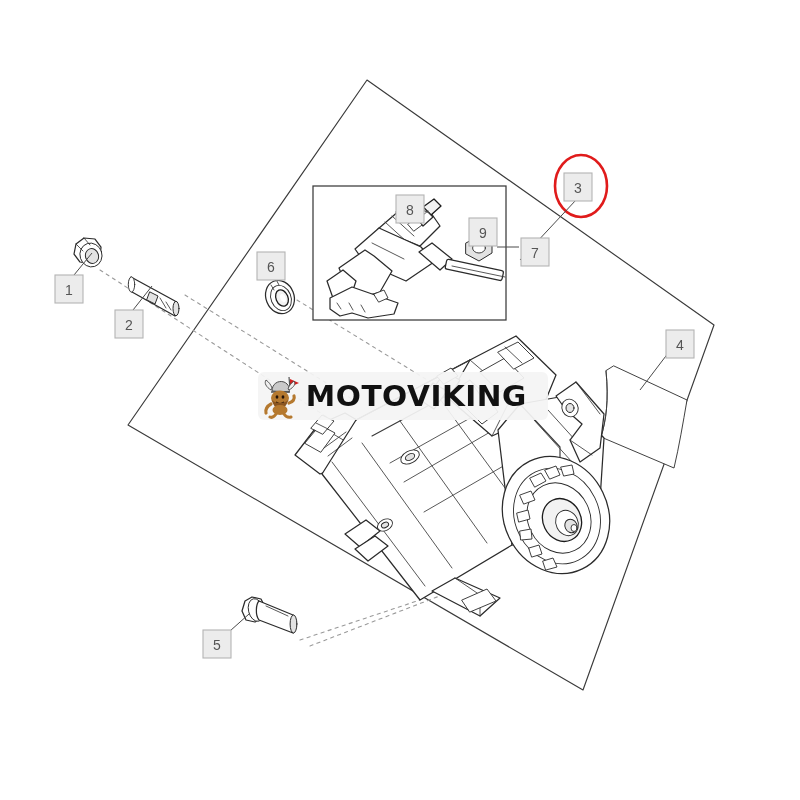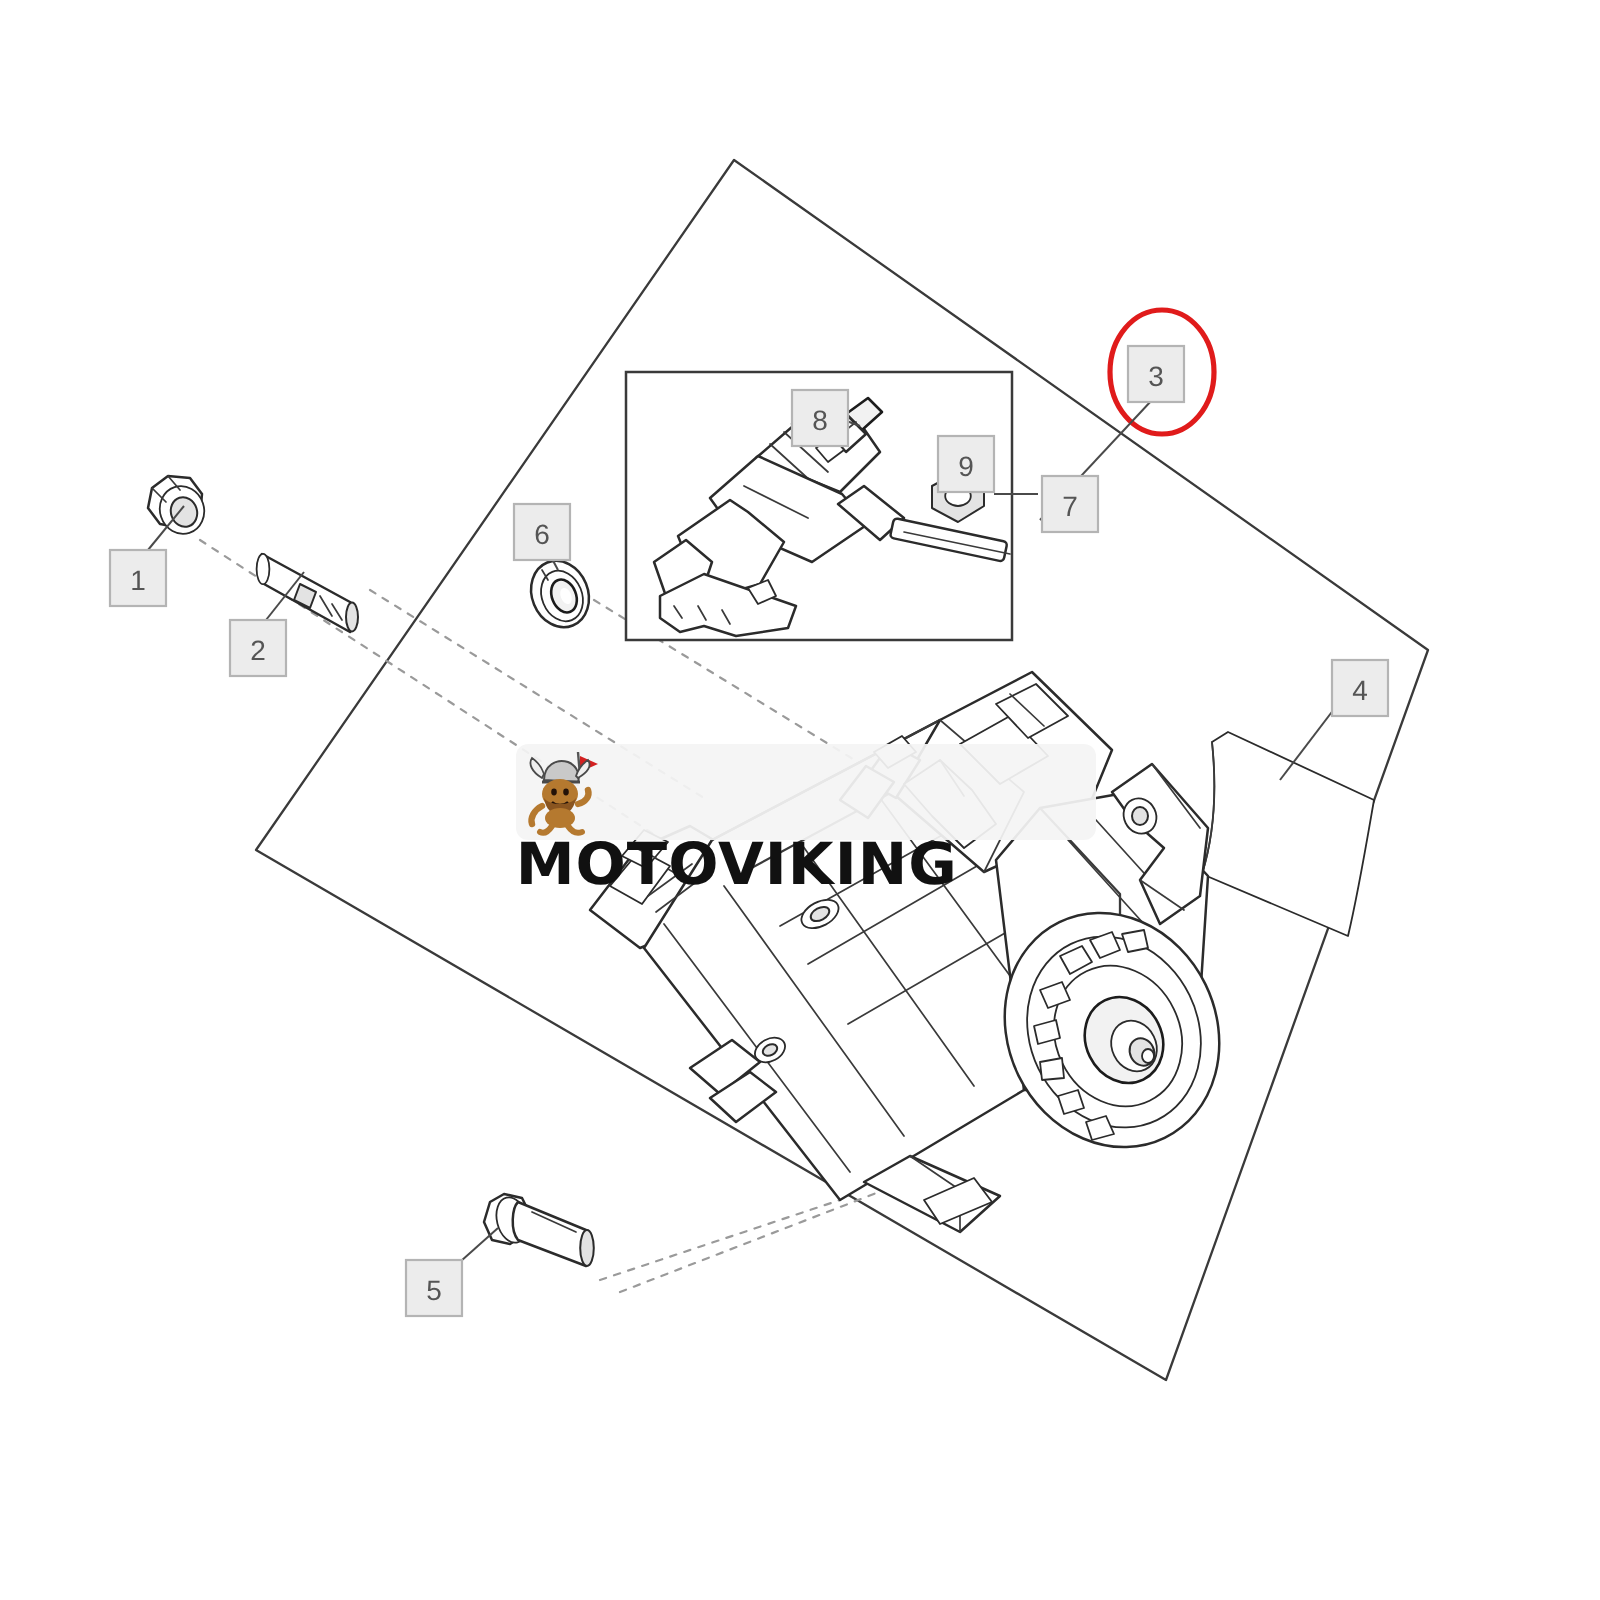--- a/index.html
+++ b/index.html
@@ -12,23 +12,22 @@
   #stage{position:absolute;left:0;top:0;width:800px;height:800px;}
   svg#diagram{position:absolute;left:0;top:0;width:800px;height:800px;display:block;}
 
   
   #watermark{
     position:absolute;
     left:258px;top:372px;
     width:290px;height:48px;
     background:rgba(244,244,244,0.93);
     border-radius:6px;
-    display:flex;align-items:flex-start;
+    display:flex;align-items:center;
     pointer-events:none;
-    flex-direction:column;
   }
   #wm-logo{
     width:46px;height:46px;margin-left:2px;
     position:relative;flex:0 0 auto;
   }
   #wm-text{
     font-family:"DejaVu Sans", sans-serif;
     font-weight:bold;
     font-size:29px;
     letter-spacing:0.5px;

